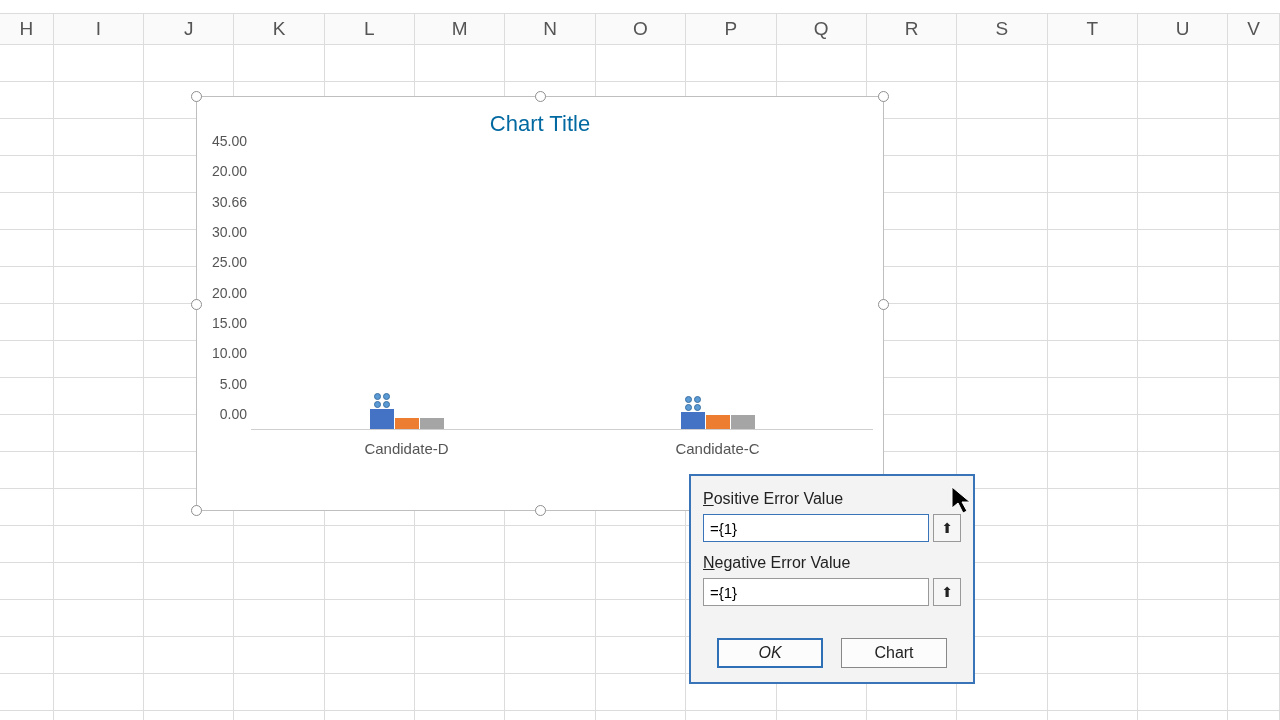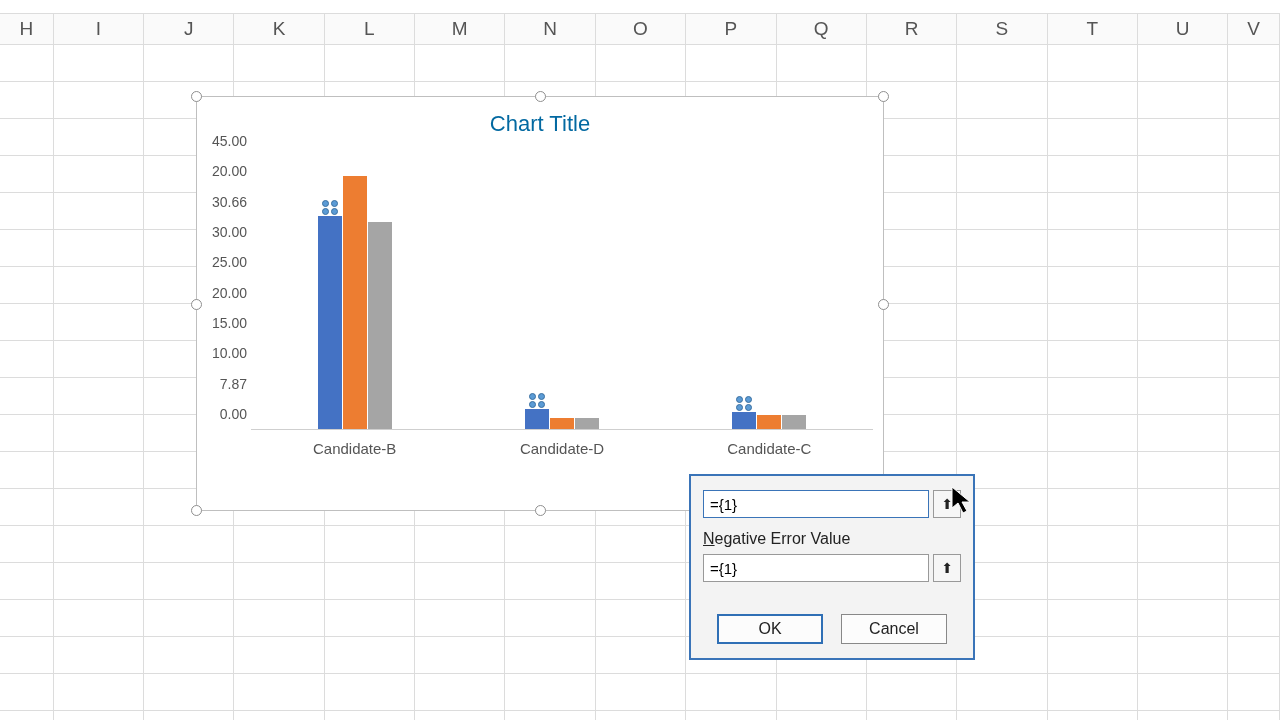--- a/index.html
+++ b/index.html
@@ -231,21 +231,21 @@
     gap: 18px;
     padding: 6px 12px 14px;
   }
   .act-btn {
     width: 106px; height: 30px;
     border: 1px solid #888;
     background: #fcfcfc;
     font-size: 16px;
     display: flex; align-items: center; justify-content: center;
   }
-  .act-btn.primary { border: 2px solid #2f6fb5; }
+  .act-btn.primary { border: 2px solid #2f6fb5; font-style: italic; }
 
   
   .cursor {
     position: absolute;
     left: 951px; top: 486px;
     z-index: 50;
     pointer-events: none;
   }
 </style>
 </head>
@@ -603,50 +603,33 @@
   <div class="sel-handle h-mr"></div>
   <div class="sel-handle h-bl"></div>
   <div class="sel-handle h-bm"></div>
   <div class="sel-handle h-br"></div>
 
   <div class="chart-title">Chart Title</div>
 
   <div class="plot-area">
     <div class="y-ticks" id="y-ticks">
         <div class="y-tick" style="bottom: 0%;">0.00</div>
-        <div class="y-tick" style="bottom: 11.1111%;">7.87</div>
+        <div class="y-tick" style="bottom: 11.1111%;">5.00</div>
         <div class="y-tick" style="bottom: 22.2222%;">10.00</div>
         <div class="y-tick" style="bottom: 33.3333%;">15.00</div>
         <div class="y-tick" style="bottom: 44.4444%;">20.00</div>
         <div class="y-tick" style="bottom: 55.5556%;">25.00</div>
         <div class="y-tick" style="bottom: 66.6667%;">30.00</div>
         <div class="y-tick" style="bottom: 77.7778%;">30.66</div>
         <div class="y-tick" style="bottom: 88.8889%;">20.00</div>
         <div class="y-tick" style="bottom: 100%;">45.00</div>
       </div>
     <div class="cats" id="cats">
         <div class="cat">
           <div class="bars">
-            <div class="bar s0" style="height: 213.889px;">
-              <div class="sel-dots">
-                <span></span>
-                <span></span>
-              </div>
-              <div class="sel-dots row2">
-                <span></span>
-                <span></span>
-              </div>
-            </div>
-            <div class="bar s1" style="height: 253.611px;"></div>
-            <div class="bar s2" style="height: 207.778px;"></div>
-          </div>
-          <div class="cat-label">Candidate-B</div>
-        </div>
-        <div class="cat">
-          <div class="bars">
             <div class="bar s0" style="height: 21.3889px;">
               <div class="sel-dots">
                 <span></span>
                 <span></span>
               </div>
               <div class="sel-dots row2">
                 <span></span>
                 <span></span>
               </div>
             </div>
@@ -673,37 +656,40 @@
           <div class="cat-label">Candidate-C</div>
         </div>
       </div>
     <div class="baseline"></div>
   </div>
 
 </div>
 
 <div class="dialog">
   <div class="dlg-body">
+    <div class="fld-label">
+      <span class="ul">P</span><span>ositive Error Value</span>
+    </div>
     <div class="fld-row">
       <input class="fld-input focused" value="={1}" style="">
       <div class="range-btn">
         <span>⬆</span>
       </div>
     </div>
     <div class="fld-label">
       <span class="ul">N</span><span>egative Error Value</span>
     </div>
     <div class="fld-row">
       <input class="fld-input" value="={1}" style="">
       <div class="range-btn">
         <span>⬆</span>
       </div>
     </div>
   </div>
   <div class="dlg-actions">
     <div class="act-btn primary">OK</div>
-    <div class="act-btn">Cancel</div>
+    <div class="act-btn">Chart</div>
   </div>
 </div>
 
 <svg class="cursor" width="24" height="30">
   <polygon points="1,1 1,22 7,17 12,27 16,25 11,16 19,16" fill="#000" stroke="#fff" stroke-width="1"></polygon>
 </svg>
 
 </body></html>

